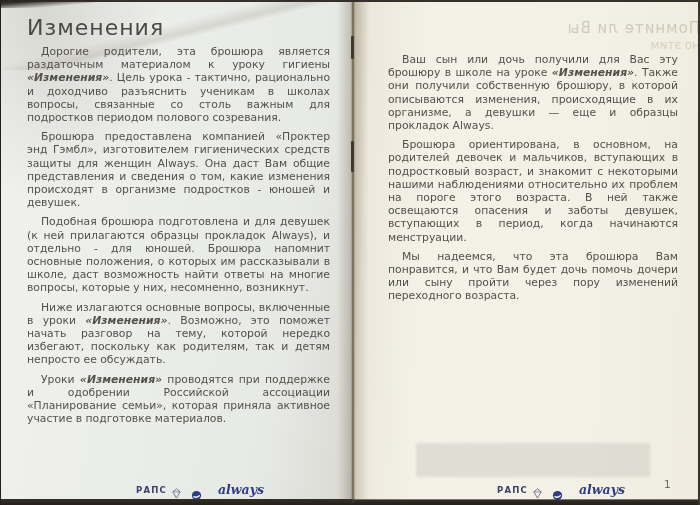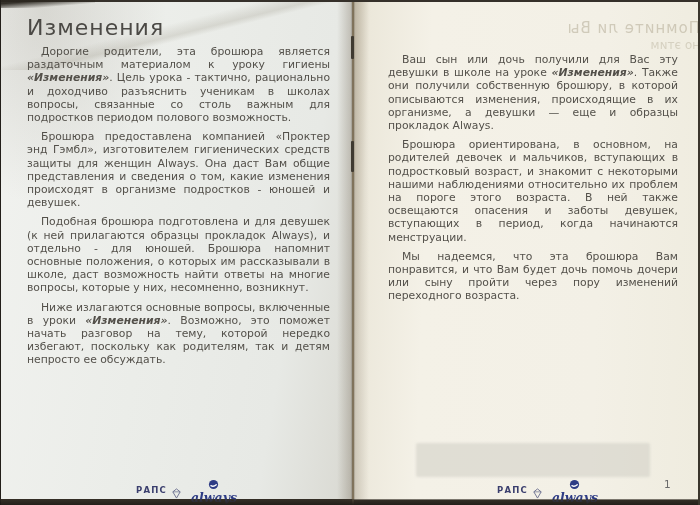--- a/index.html
+++ b/index.html
@@ -71,21 +71,21 @@
   }
   
   .footer { position:absolute; display:flex; align-items:center; gap:4px; height:13px; }
   .footer-left  { left:136px; top:483px; }
   .footer-right { left:497px; top:483px; }
   .raps-label {
     font-size:8.5px; font-weight:bold; letter-spacing:1.2px;
     color:var(--raps-navy,#3a3e6d);
   }
   .emblem { width:11px; height:11px; display:inline-block; }
-  .always-wrap { display:flex; align-items:center; gap:4px; margin-left:5px;flex-direction:column; }
+  .always-wrap { display:flex; align-items:flex-end; gap:16px; margin-left:5px; }
   .swirl { width:11px; height:11px; display:inline-block; }
   .always-label {
     font-family:"DejaVu Serif","Liberation Serif",serif;
     font-style:italic; font-weight:bold; font-size:12.5px;
     color:var(--logo-navy,#2e3c85);
   }
   .page-number {
     position:absolute; left:664px; top:478px; font-size:10.5px;
     color:var(--pagenum-gray,#6b6b6b);
   }
@@ -99,27 +99,28 @@
   <div class="page-right"></div>
   <div class="crease"></div>
 
   <div class="show-through-box"></div>
   <div class="show-through-1">Помните ли Вы</div>
   <div class="show-through-2">но этим</div>
 
   <div class="title title-left">Изменения</div>
 
   <div class="body-col col-left">
-      <p><span>Дорогие родители, эта брошюра является раздаточным материалом к уроку гигиены </span><span class="em">«Изменения»</span><span>. Цель урока - тактично, рационально и доходчиво разъяснить ученикам в школах вопросы, связанные со столь важным для подростков периодом полового возможность.</span></p>
+      <p><span>Дорогие родители, эта брошюра является раздаточным материалом к уроку гигиены </span><span class="em">«Изменения»</span><span>. Цель урока - тактично, рационально и доходчиво разъяснить ученикам в школах вопросы, связанные со столь важным для подростков периодом полового созревания.</span></p>
       <p><span>Брошюра предоставлена компанией «Проктер энд Гэмбл», изготовителем гигиенических средств защиты для женщин Always. Она даст Вам общие представления и сведения о том, какие изменения происходят в организме подростков - юношей и девушек.</span></p>
       <p><span>Подобная брошюра подготовлена и для девушек (к ней прилагаются образцы прокладок Always), и отдельно - для юношей. Брошюра напомнит основные положения, о которых им рассказывали в школе, даст возможность найти ответы на многие вопросы, которые у них, несомненно, возникнут.</span></p>
       <p><span>Ниже излагаются основные вопросы, включенные в уроки </span><span class="em">«Изменения»</span><span>. Возможно, это поможет начать разговор на тему, которой нередко избегают, поскольку как родителям, так и детям непросто ее обсуждать.</span></p>
+      <p><span>Уроки </span><span class="em">«Изменения»</span><span> проводятся при поддержке и одобрении Российской ассоциации «Планирование семьи», которая приняла активное участие в подготовке материалов.</span></p>
     </div>
   <div class="body-col col-right">
-      <p><span>Ваш сын или дочь получили для Вас эту девушки в школе на уроке </span><span class="em">«Изменения»</span><span>. Также они получили собственную брошюру, в которой описываются изменения, происходящие в их организме, а девушки — еще и образцы прокладок Always.</span></p>
+      <p><span>Ваш сын или дочь получили для Вас эту брошюру в школе на уроке </span><span class="em">«Изменения»</span><span>. Также они получили собственную брошюру, в которой описываются изменения, происходящие в их организме, а девушки — еще и образцы прокладок Always.</span></p>
       <p><span>Брошюра ориентирована, в основном, на родителей девочек и мальчиков, вступающих в подростковый возраст, и знакомит с некоторыми нашими наблюдениями относительно их проблем на пороге этого возраста. В ней также освещаются опасения и заботы девушек, вступающих в период, когда начинаются менструации.</span></p>
       <p><span>Мы надеемся, что эта брошюра Вам понравится, и что Вам будет дочь помочь дочери или сыну пройти через пору изменений переходного возраста.</span></p>
     </div>
 
   <div class="footer footer-left">
     <span class="raps-label">РАПС</span>
     <span class="emblem">
       <svg viewBox="0 0 12 12" width="11" height="11">
         <path d="M6 1 L10 4.2 L6 11 L2 4.2 Z" fill="none" stroke="#6a6f8e" stroke-width="1"></path>
         <path d="M2 4.2 H10" stroke="#6a6f8e" stroke-width="0.8"></path>

